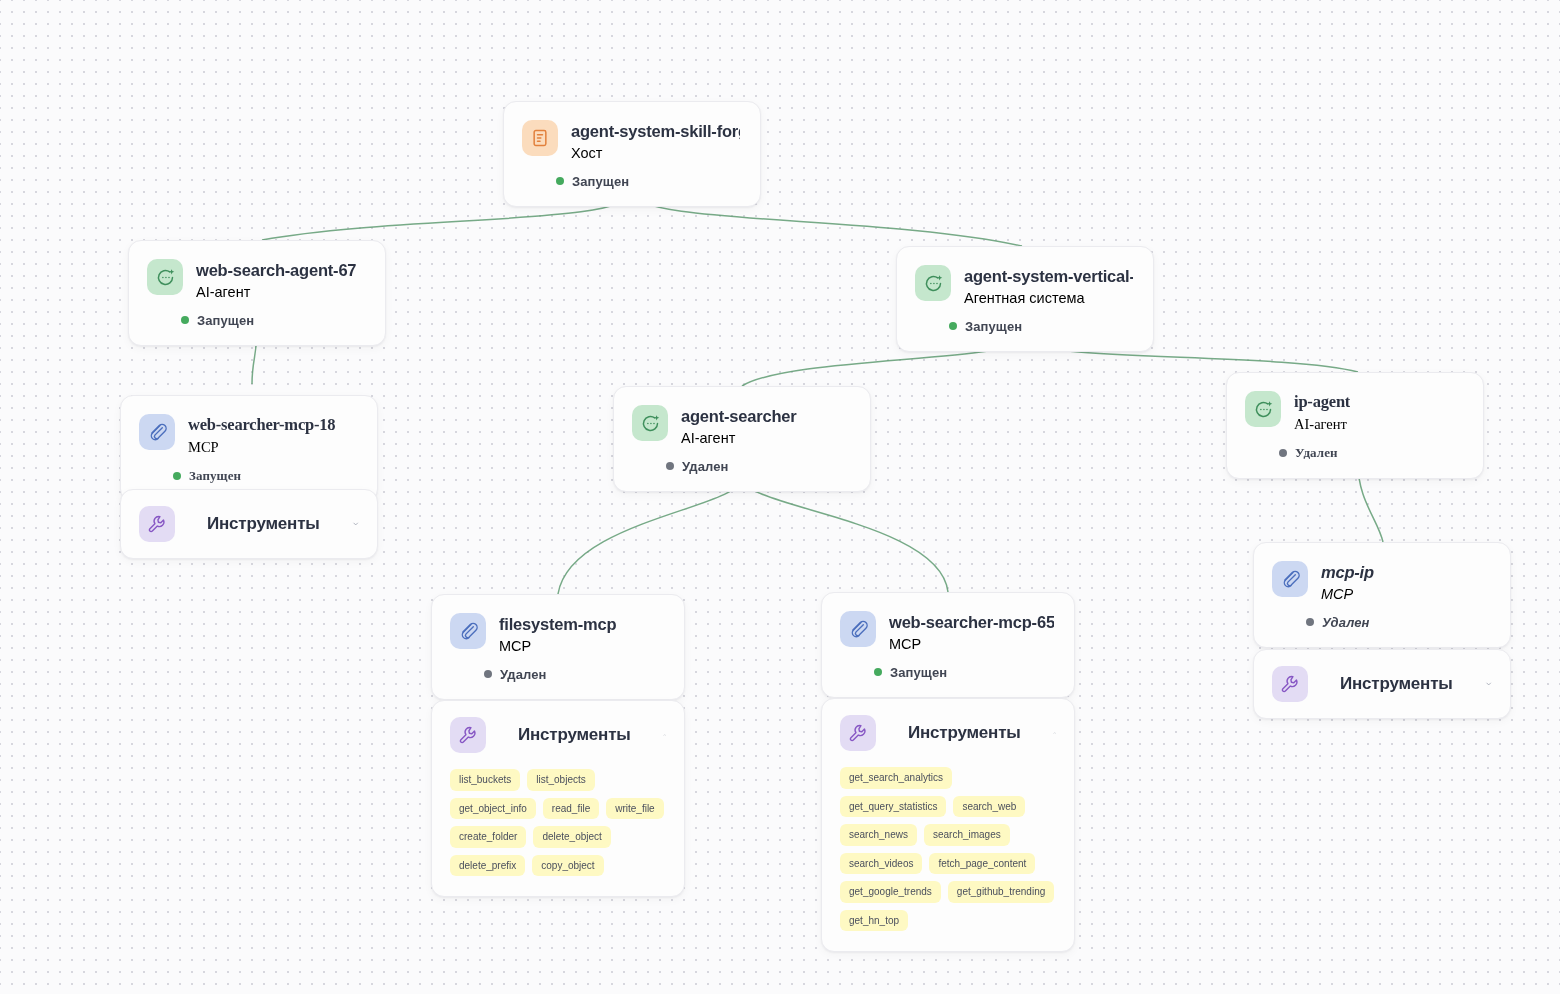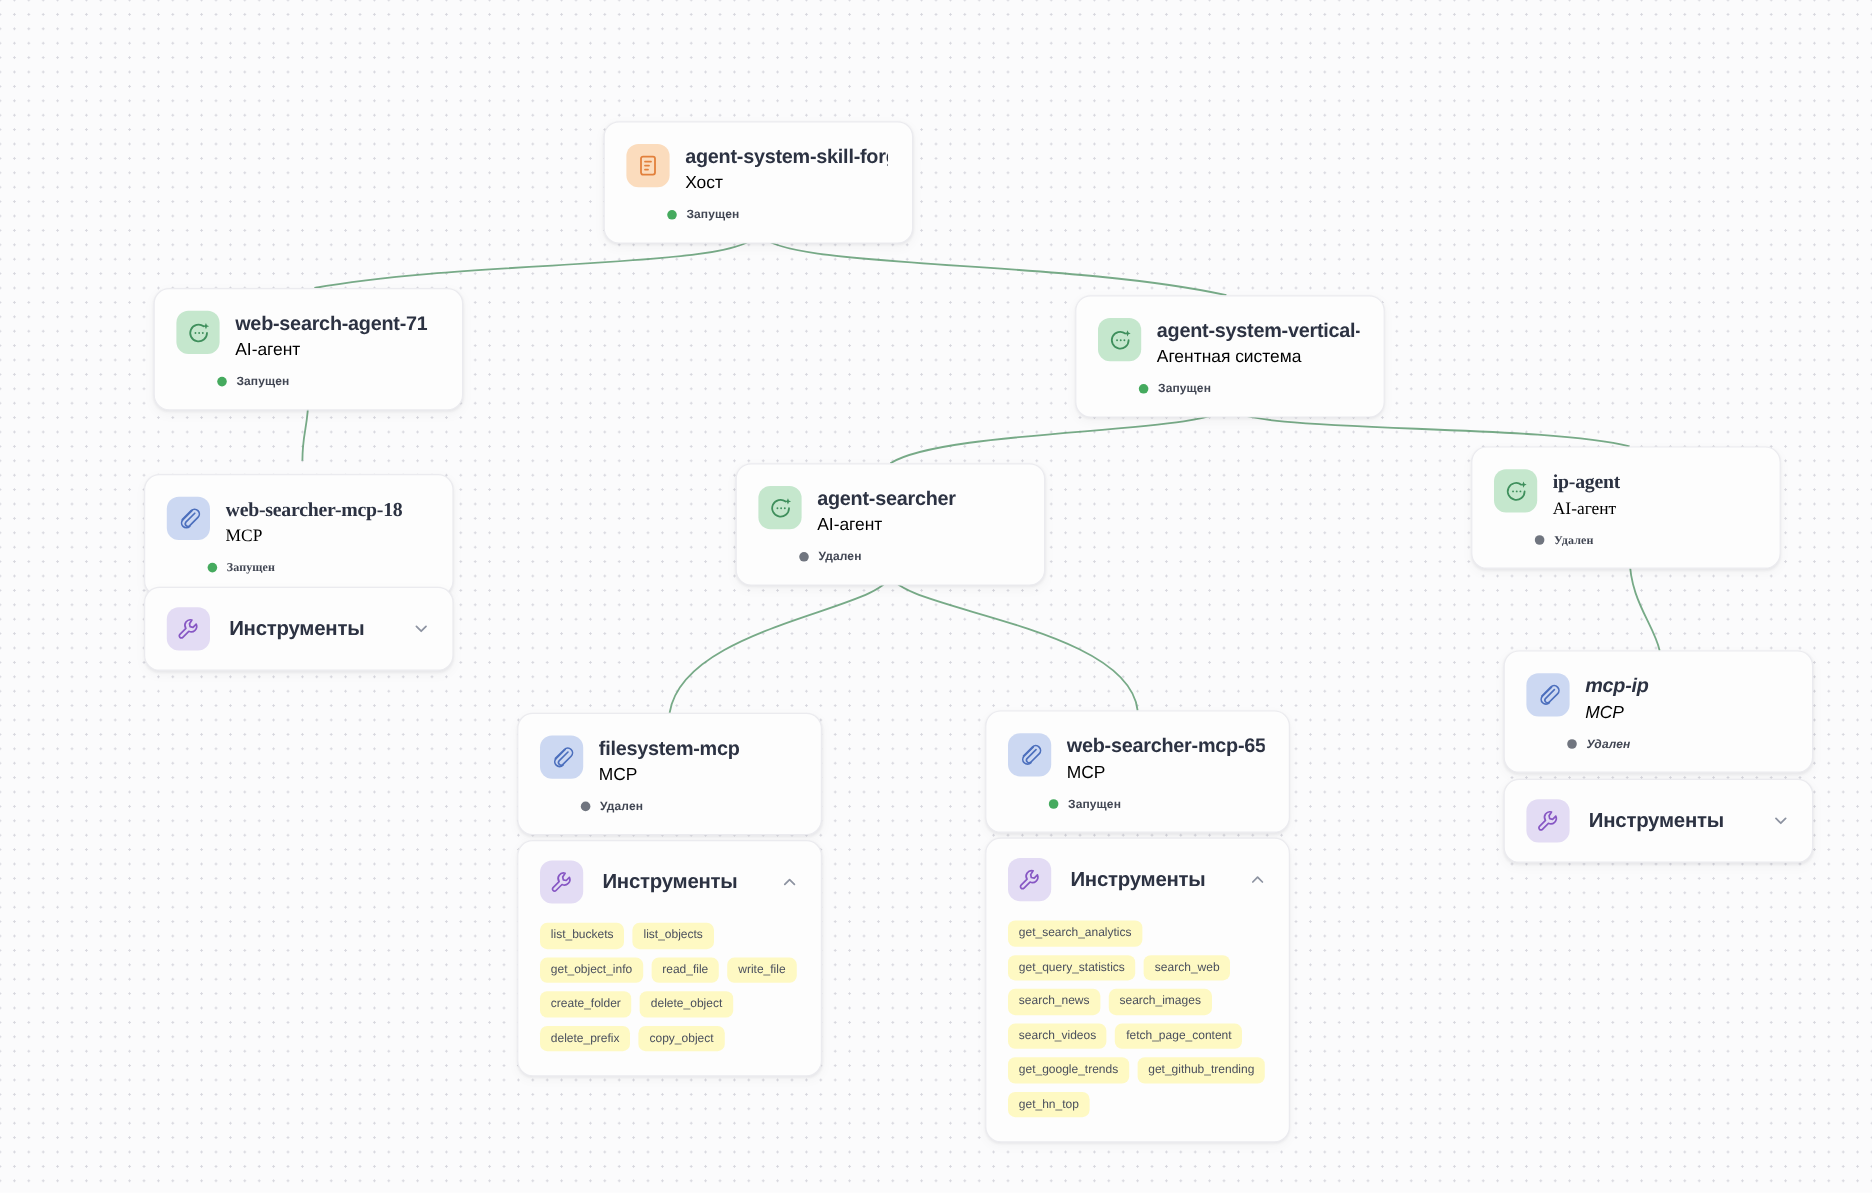--- a/index.html
+++ b/index.html
@@ -43,26 +43,26 @@
     font-size: 16.5px; font-weight: bold; color: #2c3242;
     letter-spacing: -.2px; white-space: nowrap; overflow: hidden;
     line-height: 1.25;
   }
   .node-sub { font-size: 14.5px; color: #000000; margin-top: 2px; line-height: 1.25; }
 
   .status { display: flex; align-items: center; gap: 8px; padding: 12px 0 17px 52px; }
   .dot { width: 8px; height: 8px; border-radius: 50%; }
   .dot.running { background: #45aa5e; }
   .dot.deleted { background: #70757f; }
-  .status-text { font-size: 10px; font-weight: bold; color: #414653; letter-spacing: .1px; }
+  .status-text { font-size: 13px; font-weight: bold; color: #414653; letter-spacing: .1px; }
 
   
   .tools-node { position: absolute; background: #fdfdfd; border: 1px solid #ebebef;
     border-radius: 13px; box-shadow: 0 1px 2px rgba(20,22,40,.05), 0 3px 10px rgba(20,22,40,.035); }
-  .tools-head { display: flex; align-items: center; padding: 16px 18px; gap: 16px; }
+  .tools-head { display: flex; align-items: center; padding: 16px 18px; gap: 32px; }
   .tools-label { font-size: 17px; font-weight: bold; color: #2c3242; flex: 1; letter-spacing: -.2px; }
   .chev { width: 16px; height: 16px; color: #8d93a1; }
   .chips { display: flex; flex-wrap: wrap; gap: 7px; padding: 0 18px 20px 18px; }
   .chip {
     background: #fef9c3; color: #4a4f5d;
     font-size: 10px; border-radius: 6px; padding: 5px 9px;
     white-space: nowrap; line-height: 1.15;
   }
 </style>
 </head>
@@ -107,21 +107,21 @@
       <div class="icon-tile agent">
         <svg width="21" height="21" viewBox="0 0 24 24" fill="none" stroke="#3f8f5c" stroke-width="1.7" stroke-linecap="round" stroke-linejoin="round">
           <path d="M20 12a8 8 0 1 1-3.2-6.4"></path>
             <circle cx="9" cy="12" r=".9" fill="#3f8f5c" stroke="none"></circle>
           <circle cx="12.5" cy="12" r=".9" fill="#3f8f5c" stroke="none"></circle>
             <circle cx="16" cy="12" r=".9" fill="#3f8f5c" stroke="none"></circle>
           <path d="M19 2.5l.9 2.1 2.1.9-2.1.9-.9 2.1-.9-2.1-2.1-.9 2.1-.9z" fill="#3f8f5c" stroke="none"></path>
         </svg>
       </div>
       <div class="titles">
-        <div class="node-title">web-search-agent-71</div>
+        <div class="node-title">web-search-agent-67</div>
         <div class="node-sub">AI-агент</div>
       </div>
     </div>
     <div class="status">
       <span class="dot running"></span>
       <span class="status-text">Запущен</span>
     </div>
   </div>
 
   <div class="node" style="left:896px; top:246px; width:258px;">

